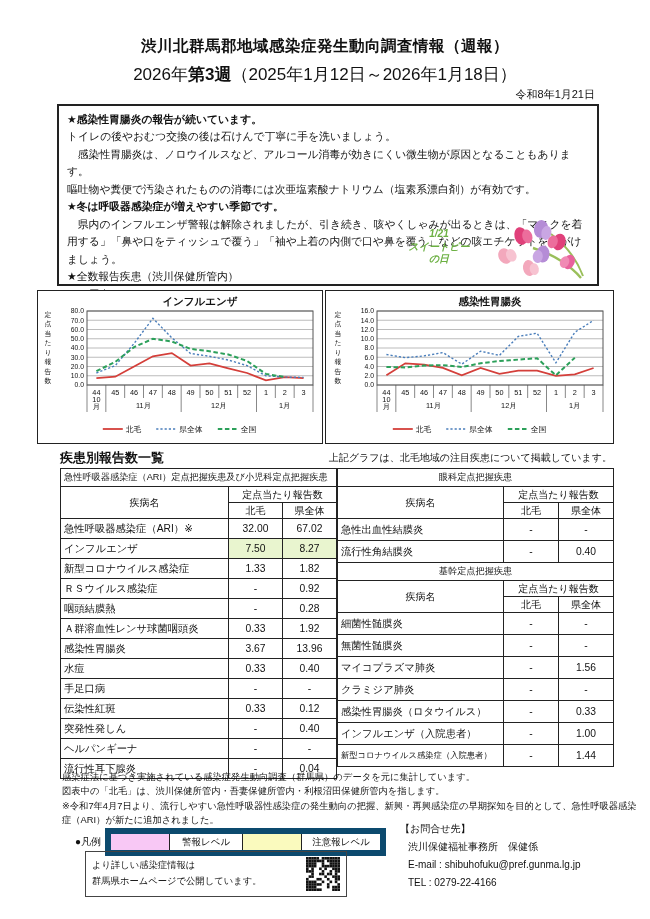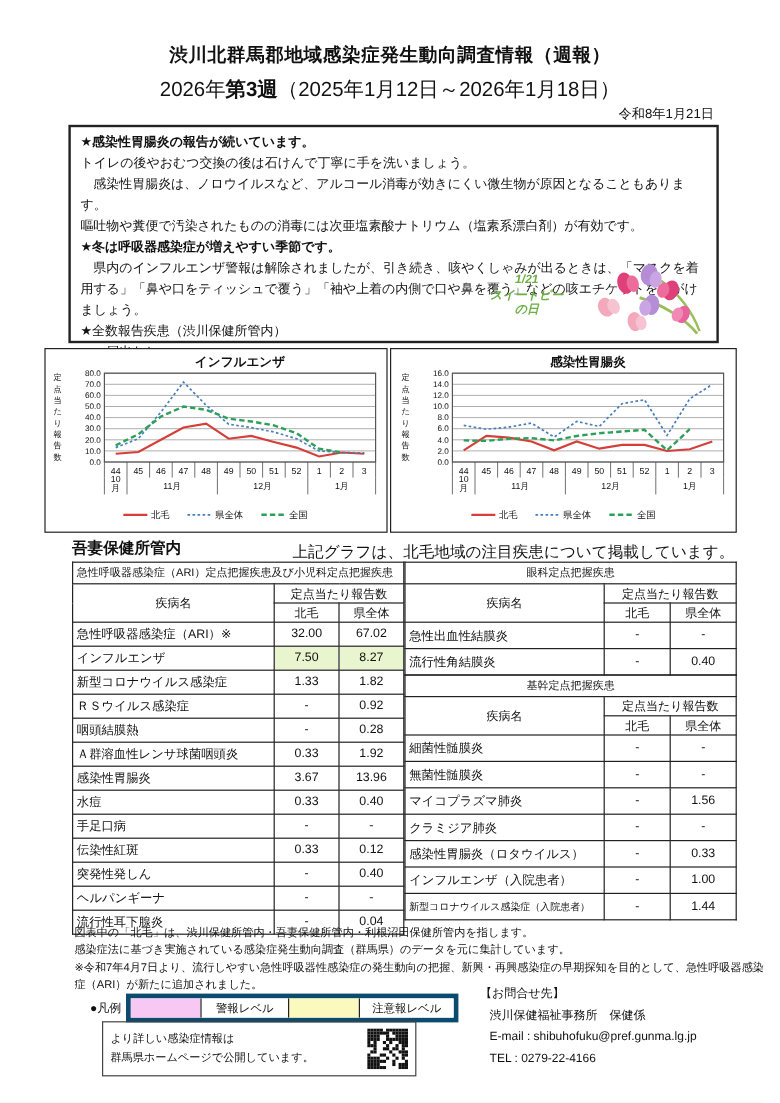--- a/index.html
+++ b/index.html
@@ -16,36 +16,36 @@
   .sweetpea{position:absolute;right:4px;bottom:2px;width:190px;height:62px;margin-top:16px;}
   .sp-text{position:absolute;left:0;top:8px;width:72px;text-align:center;
            color:#6cb043;font-weight:bold;font-size:10px;line-height:1.25;font-style:italic;}
   .sp-flowers{position:absolute;right:0;top:0;}
   .chart-box{position:absolute;top:290px;height:152px;border:1.4px solid #222;background:#fff;}
   #chart0{left:37px;width:284px;}
   #chart1{left:325px;width:287px;}
   .chart-box svg{display:block;margin:2px auto 0;}
   .section-row{position:absolute;top:448px;left:60px;width:552px;}
   .sec-title{font-size:13px;font-weight:bold;}
-  .graph-note{position:absolute;right:0;top:3px;font-size:13px;}
+  .graph-note{position:absolute;right:0;top:3px;font-size:10px;}
   .tables{position:absolute;top:468px;left:60px;display:flex;align-items:flex-start;}
   table.rt{border-collapse:collapse;font-size:10.3px;table-layout:fixed;}
   table.rt td{border:1px solid #222;padding:0 3px;overflow:hidden;white-space:nowrap;}
   .gh{font-size:9.2px;height:17px;text-align:center;}
   .left-gh{text-align:left;}
   .ch{text-align:center;height:15px;font-size:10px;}
   .nm{text-align:left;}
   .val{text-align:center;}
   .dr-left td{height:19px;}
   .dr-right td{height:21px;margin-top:44px;}
   .sm{font-size:8.3px;}
   .right-col table:last-child{margin-top:-1px;}
   .footnotes{position:absolute;top:770px;left:62px;width:578px;font-size:9.3px;line-height:1.55;}
   .legend-row{position:absolute;top:828px;left:75px;display:flex;align-items:center;font-size:10px;}
-  .legend-table{display:flex;margin-left:4px;border:4px solid #0c4a6e;}
+  .legend-table{display:flex;margin-left:4px;border:6px solid #0c4a6e;}
   .legend-cell{border-left:1px solid #222;height:16px;display:flex;align-items:center;
                justify-content:center;font-size:9.5px;}
   .legend-cell:first-child{border-left:none;}
   .sw{width:58px;}
   .lab{width:72px;background:#fff;}
   .qr-box{position:absolute;top:851px;left:85px;width:248px;height:40px;border:1px solid #444;
           display:flex;align-items:center;justify-content:space-between;padding:2px 6px;}
   .qr-text{font-size:9.3px;line-height:1.7;}
   .contact{position:absolute;top:820px;left:400px;width:235px;font-size:10px;line-height:1.8;}
   .contact .office{padding-left:8px;}
@@ -263,21 +263,21 @@
         <line x1="61.8" y1="136" x2="81.8" y2="136" stroke="#d43f3a" stroke-width="1.8"></line>
         <text x="84.8" y="139" font-size="7.8" fill="#111" text-anchor="start">北毛</text>
         <line x1="115.19999999999999" y1="136" x2="135.2" y2="136" stroke="#4a7ebb" stroke-width="1.4" stroke-dasharray="2.2,2"></line>
         <text x="138.2" y="139" font-size="7.8" fill="#111" text-anchor="start">県全体</text>
         <line x1="176.79999999999998" y1="136" x2="196.79999999999998" y2="136" stroke="#2ca05a" stroke-width="2" stroke-dasharray="4.5,2.6"></line>
         <text x="199.79999999999998" y="139" font-size="7.8" fill="#111" text-anchor="start">全国</text>
       </svg>
     </div>
 
   <div class="section-row">
-    <span class="sec-title">吾妻保健所管内</span>
+    <span class="sec-title">疾患別報告数一覧</span>
     <span class="graph-note">上記グラフは、北毛地域の注目疾患について掲載しています。</span>
   </div>
 
   <div class="tables">
     <div id="left-col">
         <table class="rt">
           <colgroup>
             <col style="width: 168px;">
             <col style="width: 54px;">
             <col style="width: 54px;">
@@ -445,22 +445,22 @@
               <td class="nm sm">新型コロナウイルス感染症（入院患者）</td>
               <td class="val">-</td>
               <td class="val">1.44</td>
             </tr>
           </tbody>
         </table>
       </div>
   </div>
 
   <div class="footnotes" id="footnotes">
+      <div>感染症法に基づき実施されている感染症発生動向調査（群馬県）のデータを元に集計しています。</div>
       <div>図表中の「北毛」は、渋川保健所管内・吾妻保健所管内・利根沼田保健所管内を指します。</div>
-      <div>感染症法に基づき実施されている感染症発生動向調査（群馬県）のデータを元に集計しています。</div>
       <div>※令和7年4月7日より、流行しやすい急性呼吸器性感染症の発生動向の把握、新興・再興感染症の早期探知を目的として、急性呼吸器感染症（ARI）が新たに追加されました。</div>
     </div>
 
   <div class="legend-row">
     <span>●凡例</span>
     <div class="legend-table">
       <div class="legend-cell sw" style="background: rgb(248, 200, 245);"></div>
       <div class="legend-cell lab">警報レベル</div>
       <div class="legend-cell sw" style="background: rgb(250, 250, 190);"></div>
       <div class="legend-cell lab" style="width:78px;">注意報レベル</div>

